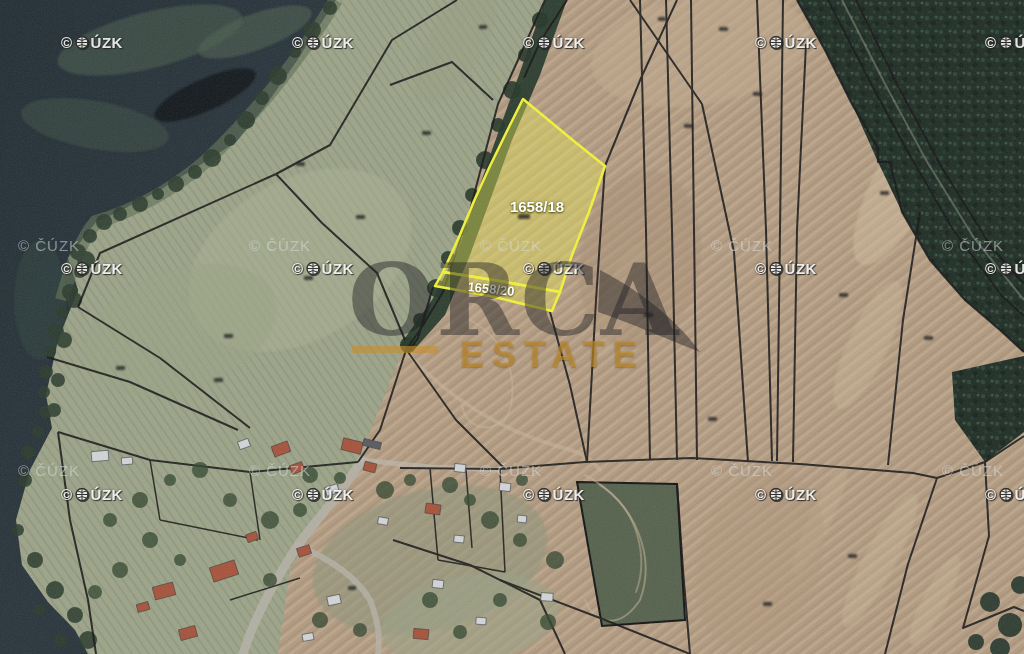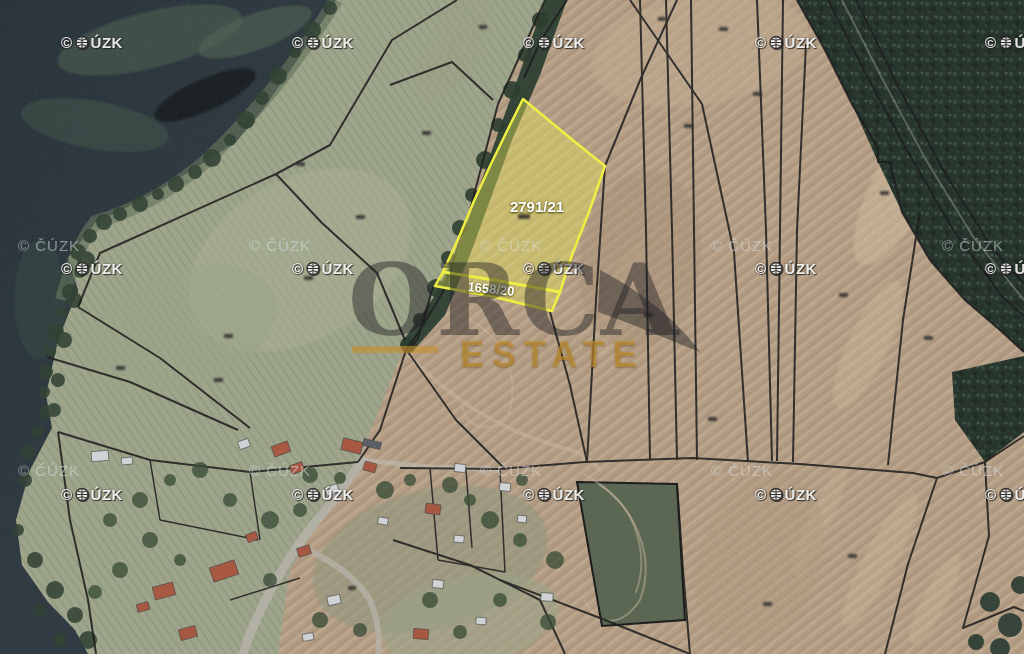--- a/index.html
+++ b/index.html
@@ -460,21 +460,21 @@
       <div class="wm wm-plain" style="left: 480px; top: 208px;">© ČÚZK</div>
       <div class="wm wm-plain" style="left: 711px; top: 208px;">© ČÚZK</div>
       <div class="wm wm-plain" style="left: 942px; top: 208px;">© ČÚZK</div>
       <div class="wm wm-plain" style="left: 18px; top: 433px;">© ČÚZK</div>
       <div class="wm wm-plain" style="left: 249px; top: 433px;">© ČÚZK</div>
       <div class="wm wm-plain" style="left: 480px; top: 433px;">© ČÚZK</div>
       <div class="wm wm-plain" style="left: 711px; top: 433px;">© ČÚZK</div>
       <div class="wm wm-plain" style="left: 942px; top: 433px;">© ČÚZK</div>
     </div>
 
-<div class="parcel-label" id="parcel-label-primary" style="left:537px;top:206px;">2791/21</div>
+<div class="parcel-label" id="parcel-label-primary" style="left:537px;top:206px;">1658/18</div>
 <div class="parcel-label" id="parcel-label-secondary" style="left:491px;top:289px;">1658/20</div>
 
 <div id="brand">
   <div id="brand-name" style="color: rgba(30, 30, 36, 0.45);">ORCA</div>
   <svg id="brand-swoosh" width="120" height="95" viewBox="0 0 120 95">
     <path id="swoosh-path" d="M6,8 C52,32 86,62 106,90 C70,76 34,60 4,50 Z" fill="rgba(30,30,36,0.45)"></path>
   </svg>
   <div id="brand-underline" style="background: rgba(199, 143, 43, 0.62);"></div>
   <div id="brand-subtitle" style="color: rgba(199, 143, 43, 0.62);">ESTATE</div>
 </div>

